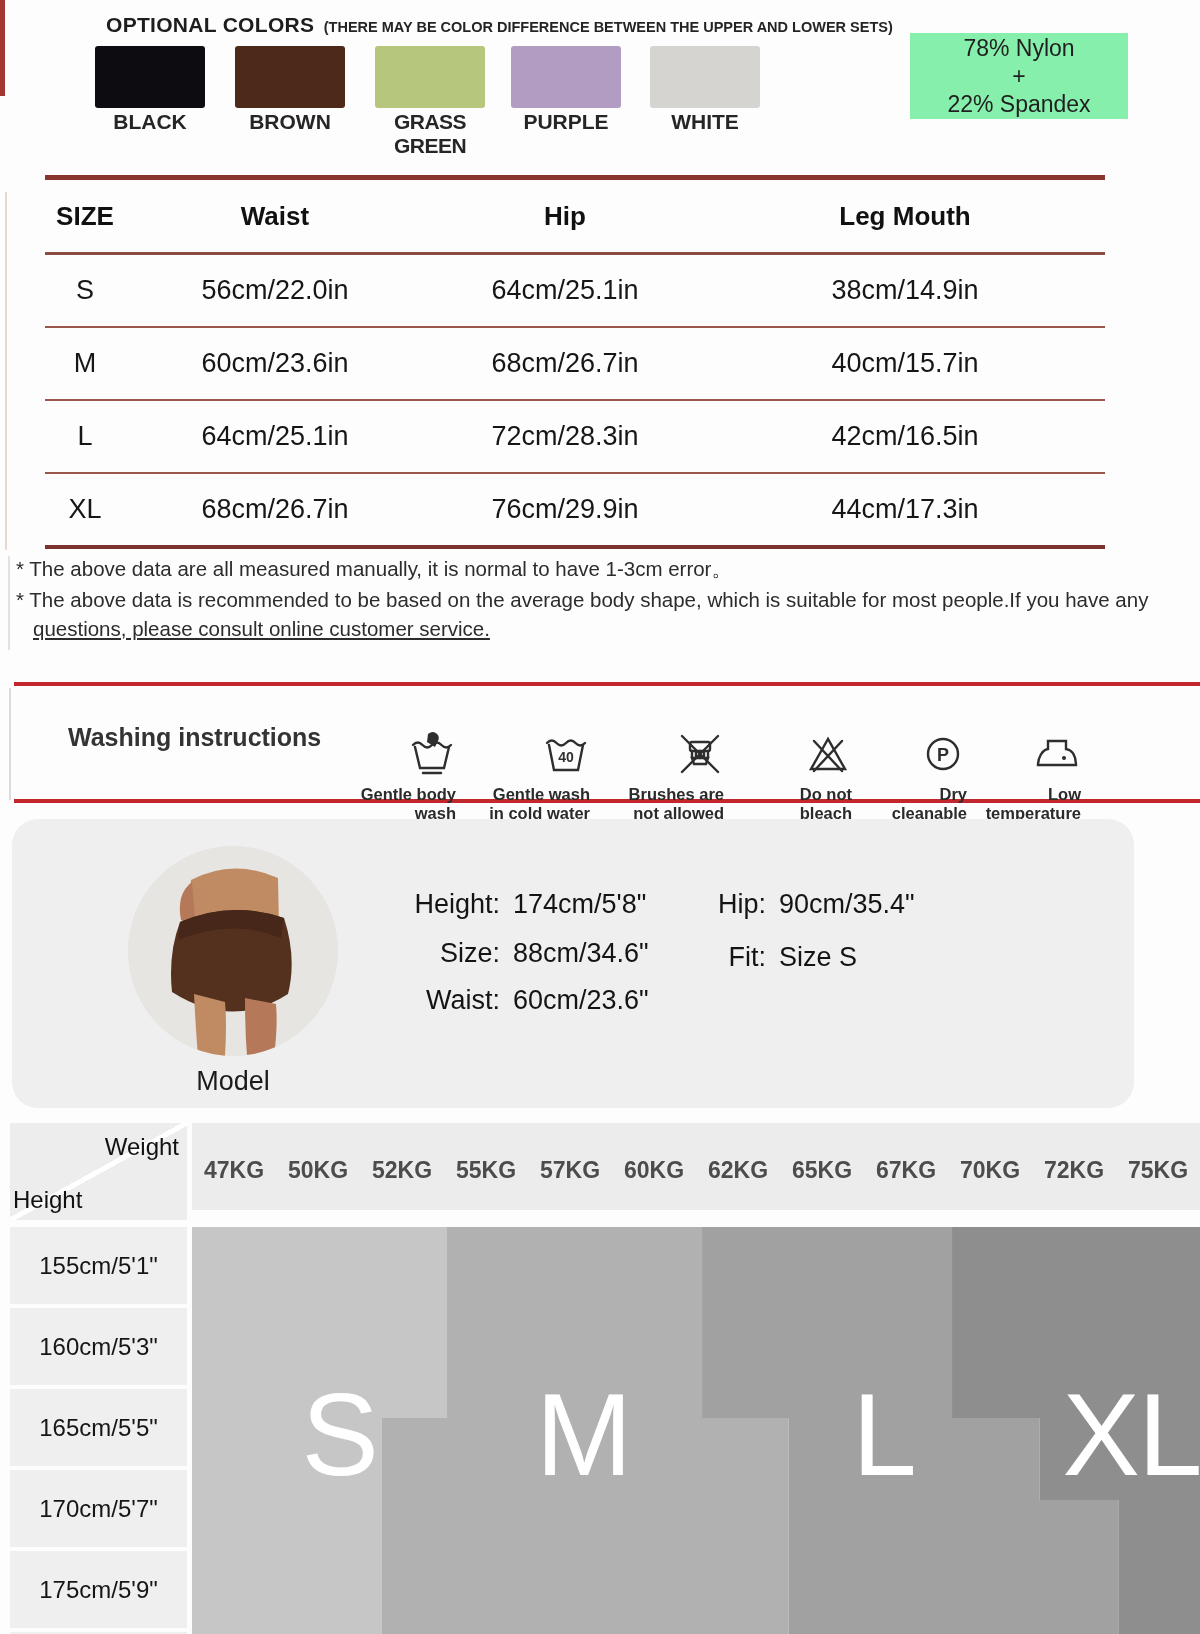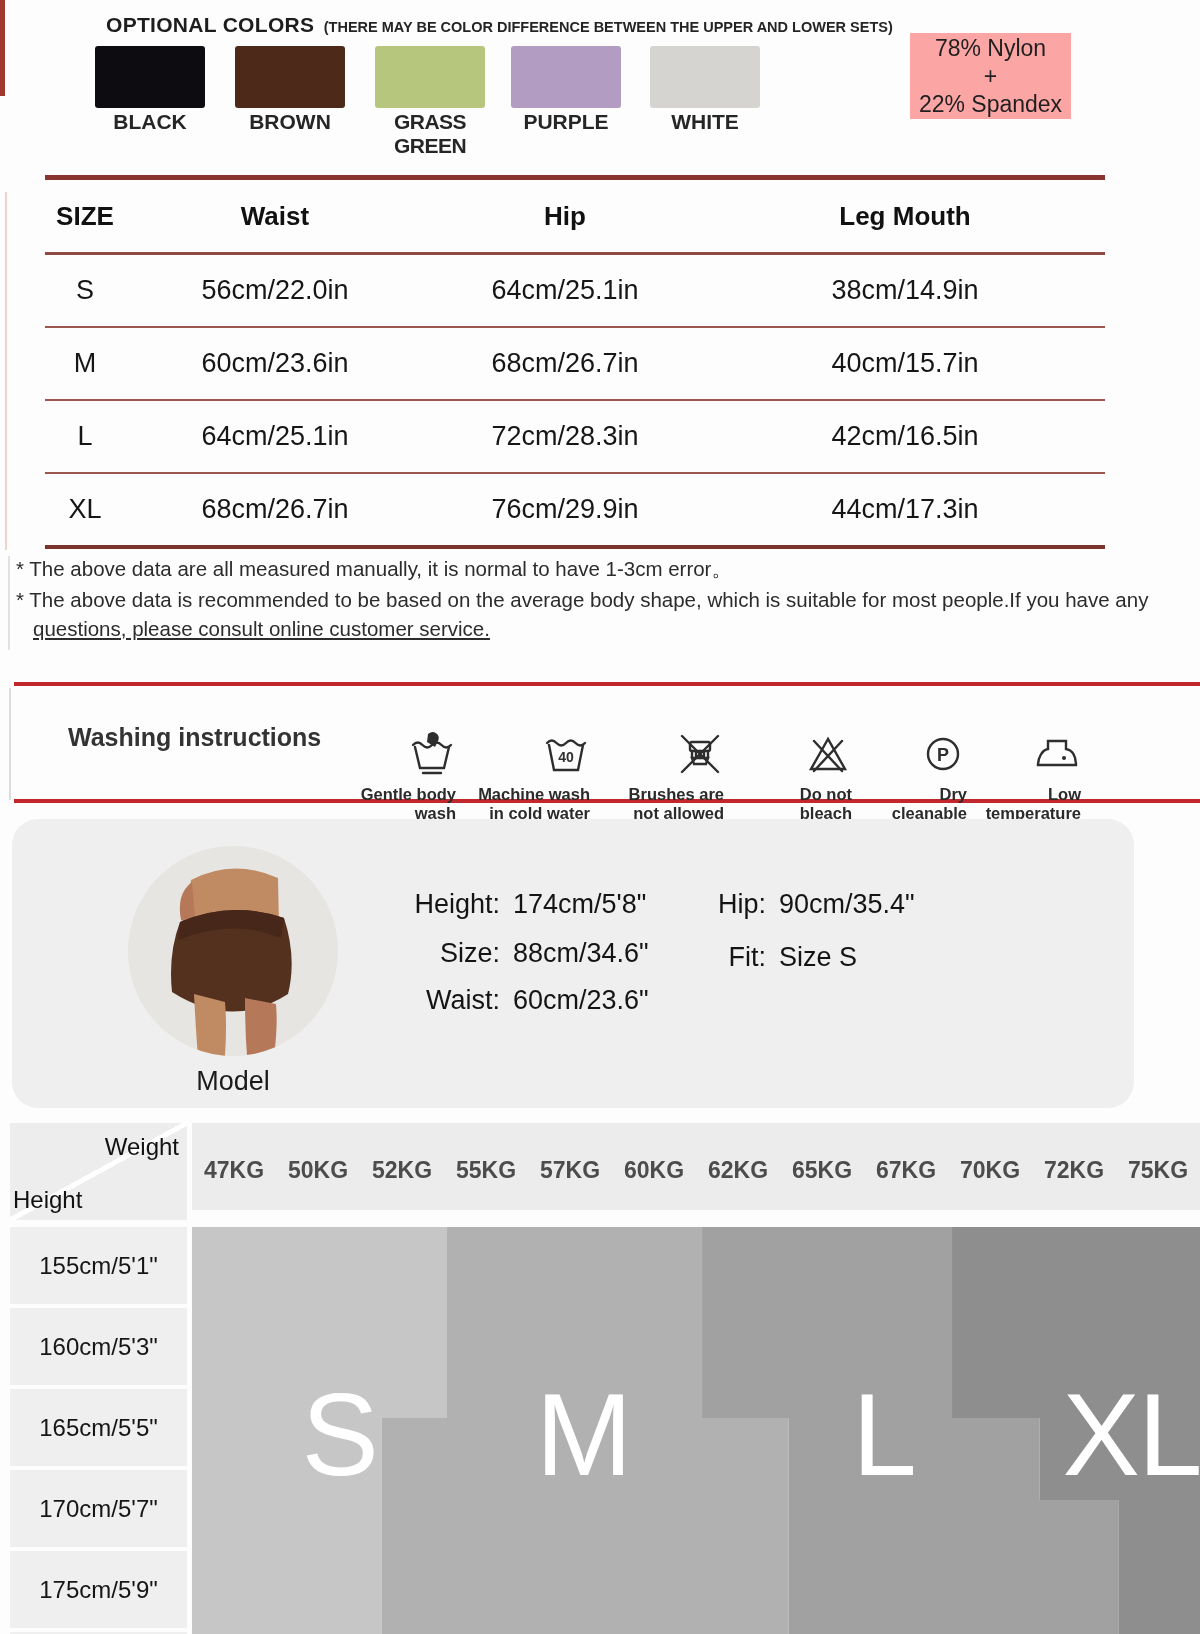--- a/index.html
+++ b/index.html
@@ -13,21 +13,21 @@
 
   
   .colors-header{position:absolute;left:86px;top:13px;white-space:nowrap;margin-left:20px;}
   .colors-title{font-size:21px;font-weight:bold;color:#1d1d1d;letter-spacing:.3px;}
   .colors-sub{font-size:14.5px;font-weight:bold;color:#242424;margin-left:5px;}
   .swatch{position:absolute;top:46px;width:110px;height:62px;border-radius:3px;}
   .sw0{left:95px}.sw1{left:235px}.sw2{left:375px}.sw3{left:511px}.sw4{left:650px}
   .swatch-label{position:absolute;top:110px;width:140px;text-align:center;font-size:21px;
                 font-weight:bold;color:#262626;}
   .sl0{left:80px}.sl1{left:220px}.sl2{left:360px;letter-spacing:-.5px}.sl3{left:496px}.sl4{left:635px}
-  .fabric-box{position:absolute;left:910px;top:33px;width:161px;height:86px;background:#fca5a5;
+  .fabric-box{position:absolute;left:910px;top:33px;width:218px;height:86px;background:#86efac;
               display:flex;flex-direction:column;justify-content:center;text-align:center;
               font-size:23px;color:#1f1f1f;line-height:28px;}
 
   
   .size-table{position:absolute;left:45px;top:175px;width:1060px;}
   .tline-top{height:5px;background:#87352e;}
   .tsep{height:3px;background:#8d4b44;}
   .trline{height:2px;background:#9b564d;}
   .tline-bottom{height:4px;background:#7c332c;}
   .trow{display:grid;grid-template-columns:80px 300px 280px 400px;align-items:center;height:71px;
@@ -174,21 +174,21 @@
     </div>
   </div>
 
   <div class="wash-item wi1">
     <svg viewBox="0 0 48 48" fill="none" stroke="#2e2e2e" stroke-width="2.4" stroke-linecap="round">
       <path d="M5 13 q4.75-5 9.5 0 q4.75 5 9.5 0 q4.75-5 9.5 0 q4.75 5 9.5 0"></path>
       <path d="M7 15 L12 40 H36 L41 15"></path>
       <text x="24" y="32" font-size="14" font-weight="bold" text-anchor="middle" fill="#2e2e2e" stroke="none">40</text>
     </svg>
     <div class="wash-label">
-      <div>Machine wash</div>
+      <div>Gentle wash</div>
       <div>in cold water</div>
     </div>
   </div>
 
   <div class="wash-item wi2">
     <svg viewBox="0 0 48 48" fill="none" stroke="#2e2e2e" stroke-width="2.4" stroke-linecap="round">
       <rect x="14" y="12" width="20" height="9" rx="2"></rect>
       <path d="M16 21 v7 M20 21 v7 M24 21 v7 M28 21 v7 M32 21 v7"></path>
       <path d="M16 28 h16 l-2 6 h-12 z"></path>
       <path d="M6 6 L42 42 M42 6 L6 42"></path>

